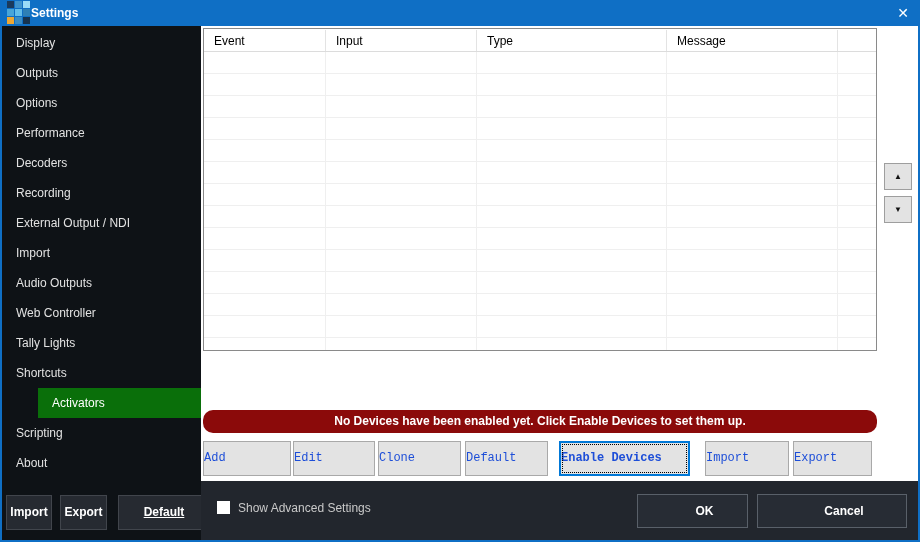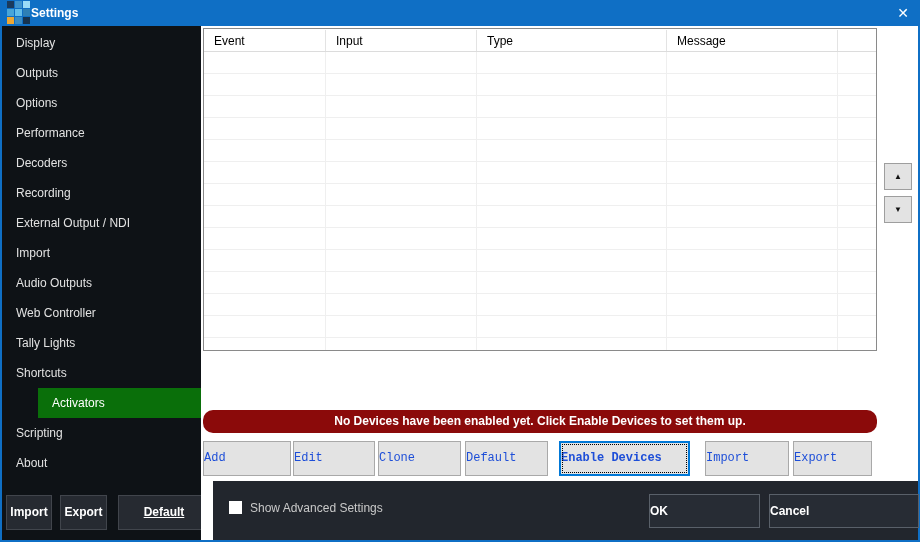--- a/index.html
+++ b/index.html
@@ -50,24 +50,24 @@
   .act-btn { height:35px; background:#e3e3e3; border:1px solid #a9a9a9; font-size:12px; color:#1d4ed8; line-height:33px; font-family:Liberation Mono, monospace; cursor:default; }
   .b-add { width:88px; margin-right:2px; }
   .b-edit { width:82px; margin-right:3px; }
   .b-clone { width:83px; margin-right:4px; }
   .b-remove { width:83px; margin-right:11px; }
   .b-enable { width:131px; margin-right:15px; font-weight:bold; border:2px solid #0078d7; outline:1px dotted #000000; outline-offset:-4px; line-height:31px; }
   .b-import { width:84px; margin-right:4px; }
   .b-export { width:79px; }
 
   
-  .bottombar { position:absolute; left:12px; right:0; bottom:0; height:59px; background:#22262d; }
+  .bottombar { position:absolute; left:0; right:0; bottom:0; height:59px; background:#22262d; }
   .checkbox { position:absolute; left:16px; top:20px; width:13px; height:13px; background:#ffffff; cursor:default; }
   .check-label { position:absolute; left:37px; top:20px; font-size:12px; color:#c9c9c9; }
-  .dlg-btn { position:absolute; top:13px; height:34px; background:#272c34; border:1px solid #596069; color:#ffffff; font-weight:bold; font-size:12px; line-height:32px; cursor:default; }
+  .dlg-btn { position:absolute; top:13px; height:34px; background:#272c34; border:1px solid #596069; color:#ffffff; font-weight:bold; font-size:12px; text-align:center; line-height:32px; cursor:default;padding-left:24px; }
   .b-ok { left:436px; width:111px; }
   .b-cancel { left:556px; width:150px; }
 </style>
 </head>
 <body>
 
 <div class="window">
 
   <div class="titlebar">
     <div class="logo">

